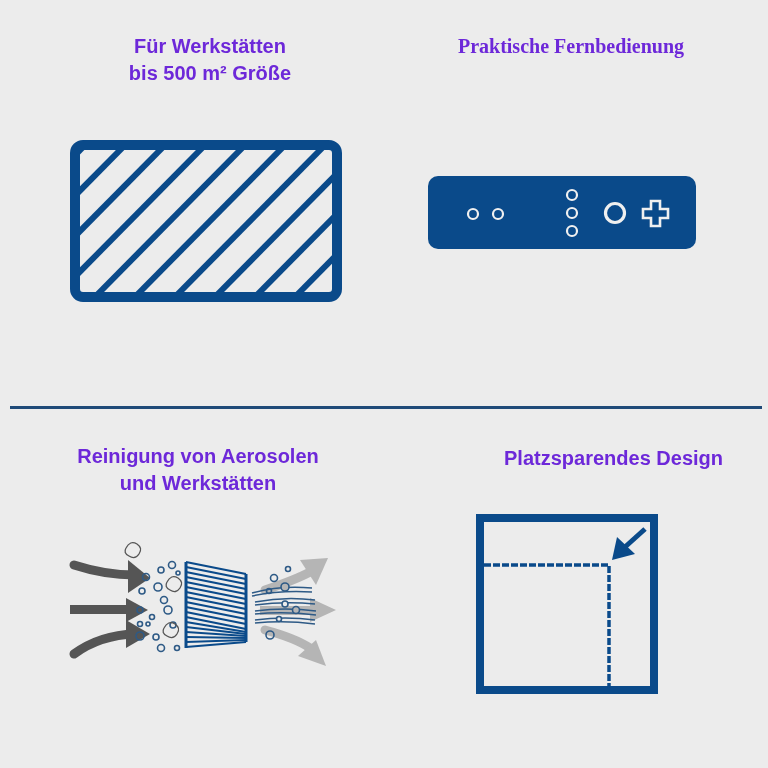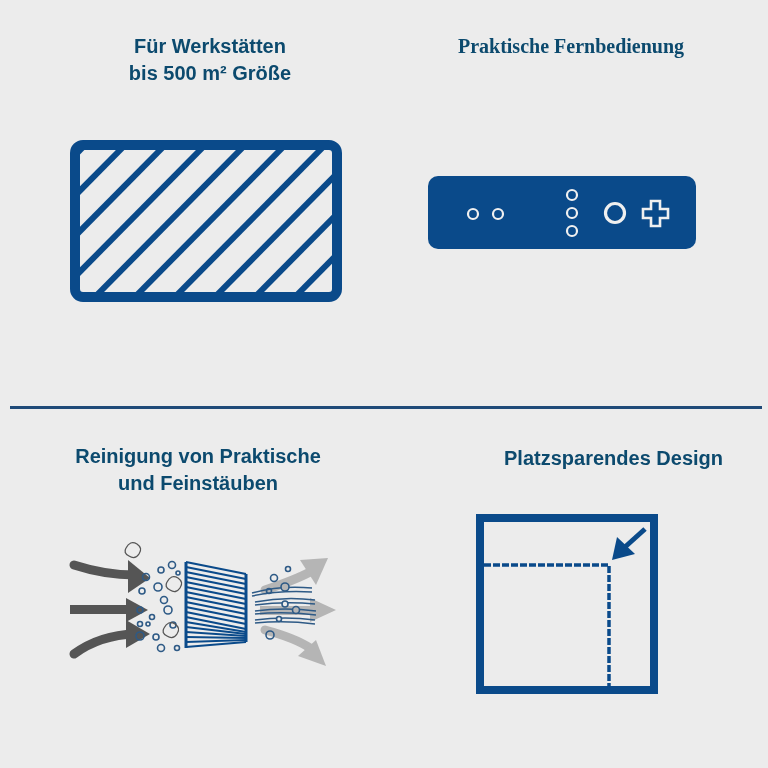--- a/index.html
+++ b/index.html
@@ -5,21 +5,21 @@
     html, body { margin: 0; padding: 0; }
     body {
       width: 768px; height: 768px; overflow: hidden;
       background: #ececec;
       position: relative;
       font-family: "Liberation Sans", sans-serif;
     }
     .feature-title {
       position: absolute;
       text-align: center;
-      color: #0c4a6e;
+      color: #6d28d9;
       font-weight: bold;
       font-size: 20px;
       line-height: 27px;
       white-space: nowrap;
     }
     .feature-title span { display: block; }
     .icon { position: absolute; }
     .divider {
       position: absolute;
       left: 10px; top: 406px; width: 752px; height: 3px;
@@ -67,22 +67,22 @@
     <circle cx="144" cy="37" r="5"></circle>
     <circle cx="144" cy="55" r="5"></circle>
   </g>
   <circle cx="187" cy="37" r="9.5" fill="none" stroke="#f0f0f0" stroke-width="3.2"></circle>
   <path d="M223 25 h9 v8 h8 v9 h-8 v8 h-9 v-8 h-8 v-9 h8 z" fill="none" stroke="#f0f0f0" stroke-width="2.6" stroke-linejoin="miter"></path>
 </svg>
 
 <div class="divider"></div>
 
 <div class="feature-title" style="left:48px; top:443px; width:300px;">
-  <span>Reinigung von Praktische</span>
-  <span>und Feinstäuben</span>
+  <span>Reinigung von Aerosolen</span>
+  <span>und Werkstätten</span>
 </div>
 <svg class="icon" width="290" height="150" style="left:60px; top:530px;" viewBox="0 0 290 150">
 
   <g fill="#555555" stroke="#555555">
     <path d="M14 35 Q45 45 75 45" fill="none" stroke-width="9" stroke-linecap="round"></path>
     <polygon points="68,30 90,48 68,63" stroke="none"></polygon>
     <rect x="10" y="75" width="62" height="9" stroke="none"></rect>
     <polygon points="66,68 88,80 66,92" stroke="none"></polygon>
     <path d="M14 124 Q40 105 75 104" fill="none" stroke-width="9" stroke-linecap="round"></path>
     <polygon points="66,90 90,104 66,118" stroke="none"></polygon>

